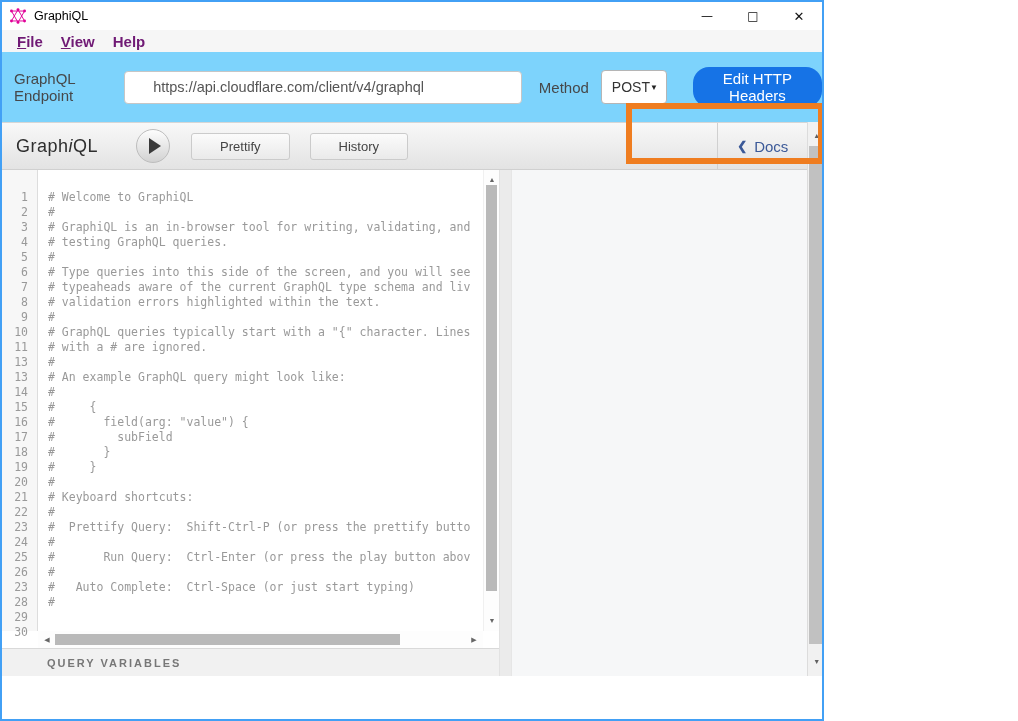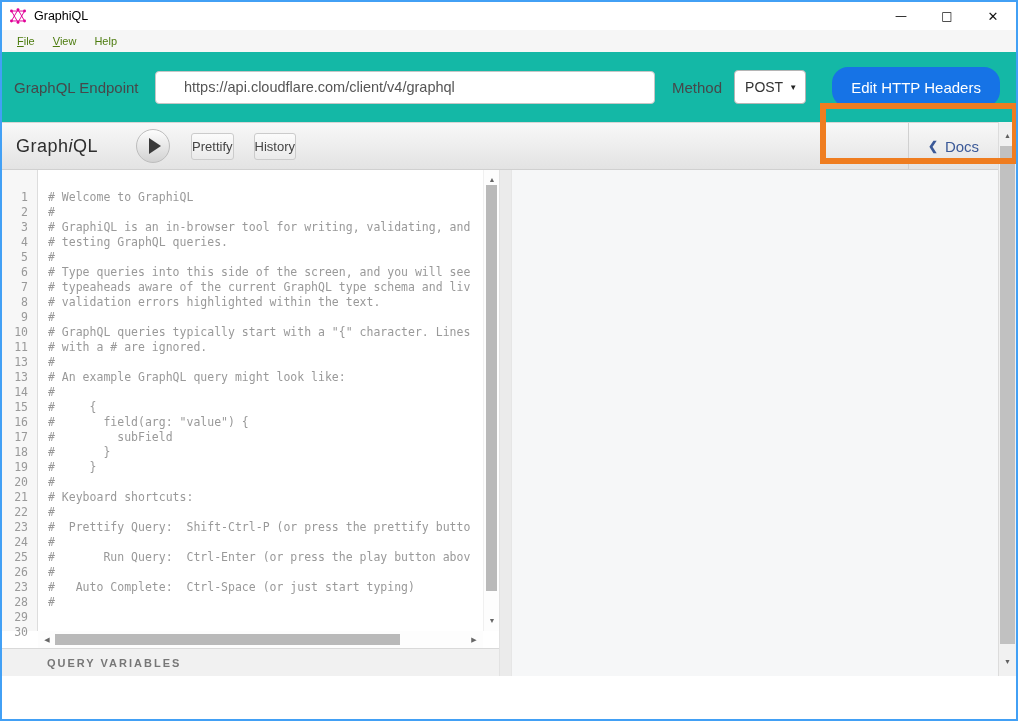--- a/index.html
+++ b/index.html
@@ -1,56 +1,56 @@
 <!DOCTYPE html>
 <html><head>
 <meta charset="utf-8">
 <style>
   * { box-sizing: border-box; margin: 0; padding: 0; }
   body { margin: 0; font-family: "Liberation Sans", sans-serif; background: #fff; }
-  .window { position: relative; width: 1018px; height: 721px; border: 2px solid #42a0f5; background: #fff; overflow: hidden; }
+  .window { position: relative; width: 824px; height: 721px; border: 2px solid #42a0f5; background: #fff; overflow: hidden; }
 
   
   .titlebar { height: 28px; background: #fff; display: flex; align-items: center; padding-left: 8px; }
   .app-icon { width: 16px; height: 16px; margin-right: 8px; display: inline-flex; }
   .app-title { font-size: 12.5px; color: #000; }
   .win-controls { margin-left: auto; display: flex; height: 100%; }
   .win-btn { width: 46px; height: 100%; display: flex; align-items: center; justify-content: center; font-size: 12px; color: #111; cursor: default; font-family: "DejaVu Sans", sans-serif; }
   .win-btn.close { font-size: 13px; }
 
   
   .menubar { height: 22px; background: #f6f6f6; display: flex; align-items: center; padding-left: 6px; }
-  .menu-item { font-size: 11px; color: #4d7c0f; padding: 2px 9px; }
+  .menu-item { font-size: 15px; color: #701a75; padding: 2px 9px; font-weight: bold; }
   .menu-item .accel { text-decoration: underline; }
 
   
   .tabbar { height: 43px; display: flex; background: #fff; }
   .tab { width: 124px; background: #fff; border-right: 1px solid #e3e3e3; display: flex; align-items: center; justify-content: center; font-size: 13px; color: #3a3a3a; }
   .tab-filler { flex: 1; background: #f7f7f7; border-bottom: 1px solid #e3e3e3; }
 
   
-  .endpoint-row { height: 70px; background: #14b8a6; display: flex; align-items: center; padding-left: 12px; }
+  .endpoint-row { height: 70px; background: #7dd3fc; display: flex; align-items: center; padding-left: 12px; }
   .endpoint-label { width: 133px; font-size: 15px; color: #46484a; }
   .endpoint-input { width: 500px; height: 33px; margin-left: 8px; border: 1px solid #c6c6c6; border-radius: 4px; padding: 0 28px; font-size: 14.5px; color: #555; font-family: "Liberation Sans", sans-serif; background: #fff; }
   .method-label { margin-left: 17px; font-size: 15px; color: #46484a; }
   .method-select { margin-left: 12px; width: 72px; height: 34px; border: 1px solid #b5b5b5; border-radius: 4px; background: #fff; display: flex; align-items: center; justify-content: space-between; padding: 0 8px 0 10px; font-size: 14px; color: #333; }
   .method-select .caret { font-size: 8px; color: #222; }
   .headers-btn { margin-left: 26px; width: 168px; height: 40px; background: #1673e6; color: #fff; border: none; border-radius: 16px; font-size: 15px; font-family: "Liberation Sans", sans-serif; }
   .orange-box { position: absolute; top: 101px; right: -2px; width: 198px; height: 61px; border: 6px solid #ef7d20; z-index: 20; pointer-events: none; }
 
   
   .app-body { display: flex; height: 554px; }
   .app-content { width: 996px; display: flex; flex-direction: column; }
 
   .gql-toolbar { height: 48px; background: linear-gradient(#f8f8f8, #e3e3e3); border-top: 1px solid #d6d6d6; border-bottom: 1px solid #d0d0d0; display: flex; align-items: center; padding-left: 14px; }
   .gql-logo { font-size: 18px; color: #2e2e2e; letter-spacing: 0.5px; }
   .gql-logo em { font-style: italic; }
   .execute-btn { margin-left: 38px; width: 34px; height: 34px; border-radius: 17px; border: 1px solid #bdbdbd; background: linear-gradient(#fdfdfd, #d2d2d2); display: flex; align-items: center; justify-content: center; }
   .play-icon { width: 0; height: 0; border-top: 8px solid transparent; border-bottom: 8px solid transparent; border-left: 12px solid #3a3a3a; margin-left: 4px; }
-  .tb-btn { margin-left: 21px; background: linear-gradient(#fbfbfb, #eaeaea); border: 1px solid #cbcbcb; border-radius: 3px; padding: 5px 0; font-size: 13px; color: #444; font-family: "Liberation Sans", sans-serif; }
+  .tb-btn { margin-left: 21px; background: linear-gradient(#fbfbfb, #eaeaea); border: 1px solid #cbcbcb; border-radius: 3px; padding: 5px 28px; font-size: 13px; color: #444; font-family: "Liberation Sans", sans-serif; }
   .tb-btn + .tb-btn { margin-left: 20px; }
   .docs-section { margin-left: auto; width: 90px; height: 100%; border-left: 1px solid #d0d0d0; display: flex; align-items: center; justify-content: center; }
   .docs-link { color: #3b5998; font-size: 15px; display: flex; align-items: center; }
   .docs-link .chev { font-size: 12px; font-weight: bold; margin-right: 7px; }
 
   .panes { display: flex; height: 506px; }
   .query-pane { width: 497px; display: flex; flex-direction: column; background: #fff; }
   .editor { height: 461px; display: flex; }
   .gutter { width: 36px; background: #f7f7f7; border-right: 1px solid #ddd; padding: 20px 9px 0 0; text-align: right; font-family: "DejaVu Sans Mono", monospace; font-size: 11.5px; line-height: 15px; color: #999; }
   .code { flex: 1; padding: 20px 0 0 10px; font-family: "DejaVu Sans Mono", monospace; font-size: 11.5px; line-height: 15px; color: #999; overflow: hidden; white-space: pre; }

